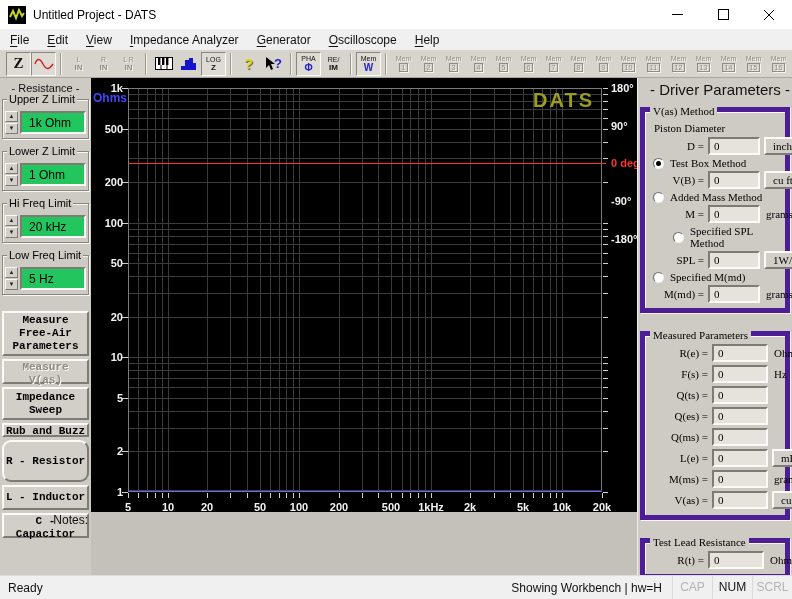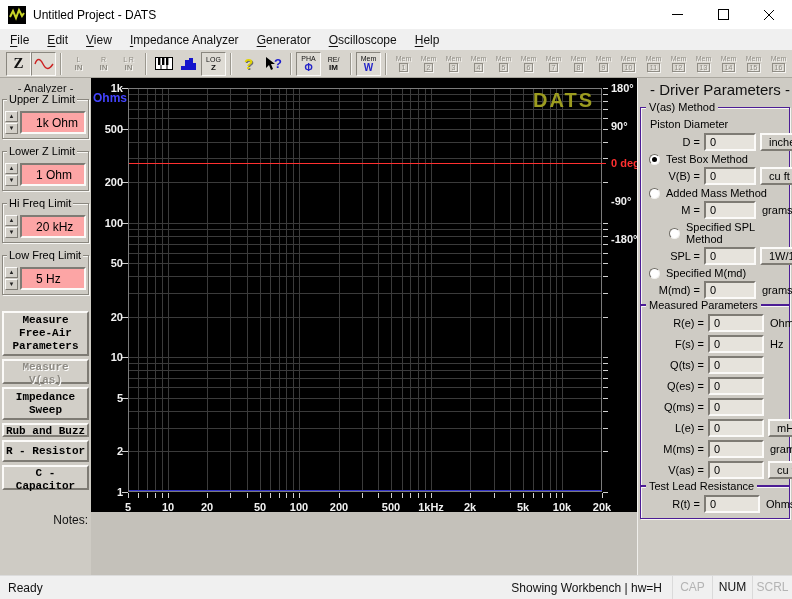--- a/index.html
+++ b/index.html
@@ -36,21 +36,21 @@
 
   
   #left-panel { position:absolute; left:0; top:0; width:91px; height:497px; background:#cecbc4; padding-top:4px; }
   #left-title { text-align:center; font-size:11px; color:#111; margin-bottom:5px; }
   #spin-groups { display:flex; flex-direction:column; gap:12px; padding:0 2px; }
   .lgroup { border:1px solid #8a877f; box-shadow:inset 1px 1px 0 #f7f6f3, 1px 1px 0 #f7f6f3; position:relative; height:40px; padding:10px 2px 2px 2px; }
   .lgroup-label { position:absolute; top:-7px; left:4px; background:#cecbc4; padding:0 2px; font-size:11px; white-space:nowrap; }
   .spin-row { display:flex; align-items:center; height:24px; }
   .spinner { width:13px; display:flex; flex-direction:column; gap:1px; margin-right:2px; }
   .spin-btn { height:11px; background:#d2cfc8; border:1px solid; border-color:#fbfaf8 #7e7b74 #7e7b74 #fbfaf8; font-size:6px; line-height:8px; text-align:center; color:#222; }
-  .spin-value { flex:1; height:23px; background:#fca5a5; border:2px solid; border-color:#7e7b74 #fbfaf8 #fbfaf8 #7e7b74; font-size:12px; padding:3px 0 0 14px; color:#000; }
+  .spin-value { flex:1; height:23px; background:#22c55e; border:2px solid; border-color:#7e7b74 #fbfaf8 #fbfaf8 #7e7b74; font-size:12px; padding:3px 0 0 7px; color:#000; }
   #left-buttons { display:flex; flex-direction:column; gap:3px; padding:8px 2px; margin-top:8px; }
   .lbtn { background:#d2cfc8; border:2px solid; border-color:#fbfaf8 #7e7b74 #7e7b74 #fbfaf8; font-family:"Liberation Mono", monospace; font-weight:bold; font-size:11px; line-height:13px; color:#000; white-space:pre-line; text-align:center; }
   .lbtn.disabled { color:#8e8b84; text-shadow:1px 1px 0 #fff; }
   #notes-label { position:absolute; top:435px; left:0; width:88px; text-align:right; font-size:12px; color:#111; }
 
   
   #chart-panel { position:absolute; left:91px; top:0; width:546px; height:434px; background:#000; }
   #chart-panel .abs { position:absolute; }
   .vgrid { width:1px; background:#3b3b3b; }
   .hgrid { height:1px; background:#3b3b3b; }
@@ -62,21 +62,21 @@
   .phlab { white-space:nowrap; }
   .phlab.red { color:#ff3030; }
   #ohms-label { color:#4444ff; font-weight:bold; font-size:12px; }
   #dats-watermark { color:#9c9c20; font-weight:bold; font-size:20px; letter-spacing:2px; transform:translateX(-100%); }
   #phase-line { height:1px; background:#ff3030; }
   #imp-line { height:1px; background:#3232c8; }
 
   
   #right-panel { position:absolute; left:637px; top:0; width:155px; height:497px; background:#cecbc4; border-left:1px solid #f0efec; padding:3px 2px 0 2px; }
   #right-title { text-align:right; font-size:15px; color:#111; margin-bottom:9px; }
-  .rgroup { border:1px solid #4c1d95; box-shadow:inset 1px 1px 0 #f7f6f3, 1px 1px 0 #f7f6f3; position:relative; padding:8px 3px 3px 3px; margin-bottom:0; }
+  .rgroup { border:5px solid #4c1d95; box-shadow:inset 1px 1px 0 #f7f6f3, 1px 1px 0 #f7f6f3; position:relative; padding:8px 3px 3px 3px; margin-bottom:18px;font-family:Liberation Serif, serif; }
   .rgroup-label { position:absolute; top:-7px; left:5px; background:#cecbc4; padding:0 3px; font-size:11px; white-space:nowrap; }
   .r-item { min-height:16px; display:flex; align-items:center; font-size:11px; color:#000; margin-bottom:1px; }
   .r-plain { padding-left:6px; }
   .r-field { display:grid; grid-template-columns:56px 52px auto; gap:4px; align-items:center; margin-bottom:2px; }
   #measured-group .r-field { grid-template-columns:60px 56px auto; margin-bottom:3px; }
   #lead-group .r-field { grid-template-columns:56px 56px auto; }
   .f-label { text-align:right; font-size:11px; white-space:nowrap; }
   .f-input { height:18px; background:#e6e3dc; border:2px solid; border-color:#7e7b74 #fbfaf8 #fbfaf8 #7e7b74; font-size:11px; padding:1px 0 0 4px; color:#000; }
   .f-unit { font-size:11px; padding-left:2px; white-space:nowrap; }
   .f-unit-btn { font-size:11px; background:#d2cfc8; border:2px solid; border-color:#fbfaf8 #7e7b74 #7e7b74 #fbfaf8; padding:1px 7px; white-space:nowrap; justify-self:start; }
@@ -260,21 +260,21 @@
     <div class="tb-btn disabled">
       <span class="tb-l1">Mem</span>
       <span class="membox">16</span>
     </div>
     <div class="tb-btn disabled"></div>
   </div>
 
 <div id="main">
 
   <div id="left-panel">
-    <div id="left-title">- Analyzer -</div>
+    <div id="left-title">- Resistance -</div>
     <div id="spin-groups">
         <div class="lgroup">
           <div class="lgroup-label">Upper Z Limit</div>
           <div class="spin-row">
             <div class="spinner">
               <div class="spin-btn">▲</div>
               <div class="spin-btn">▼</div>
             </div>
             <div class="spin-value">1k Ohm</div>
           </div>
@@ -311,21 +311,22 @@
         </div>
       </div>
     <div id="left-buttons">
         <button class="lbtn" style="height: 45px;">Measure
 Free-Air
 Parameters</button>
         <button class="lbtn disabled" style="height: 25px;">Measure V(as)</button>
         <button class="lbtn" style="height: 33px;">Impedance
 Sweep</button>
         <button class="lbtn" style="height: 14px;">Rub and Buzz</button>
-        <button class="lbtn" style="height: 22px;">R - Resistor</button>
+        <button class="lbtn" style="height: 42px; border-radius: 9px;">R - Resistor</button>
+        <button class="lbtn" style="height: 25px;">L - Inductor</button>
         <button class="lbtn" style="height: 25px;">C - Capacitor</button>
       </div>
     <div id="notes-label">Notes:</div>
   </div>
 
   <div id="chart-panel">
       <div class="vgrid abs" style="left: 47px; top: 10px; width: 1px; height: 404px;"></div>
       <div class="vgrid abs" style="left: 56px; top: 10px; width: 1px; height: 404px;"></div>
       <div class="vgrid abs" style="left: 64px; top: 10px; width: 1px; height: 404px;"></div>
       <div class="vgrid abs" style="left: 71px; top: 10px; width: 1px; height: 404px;"></div>

